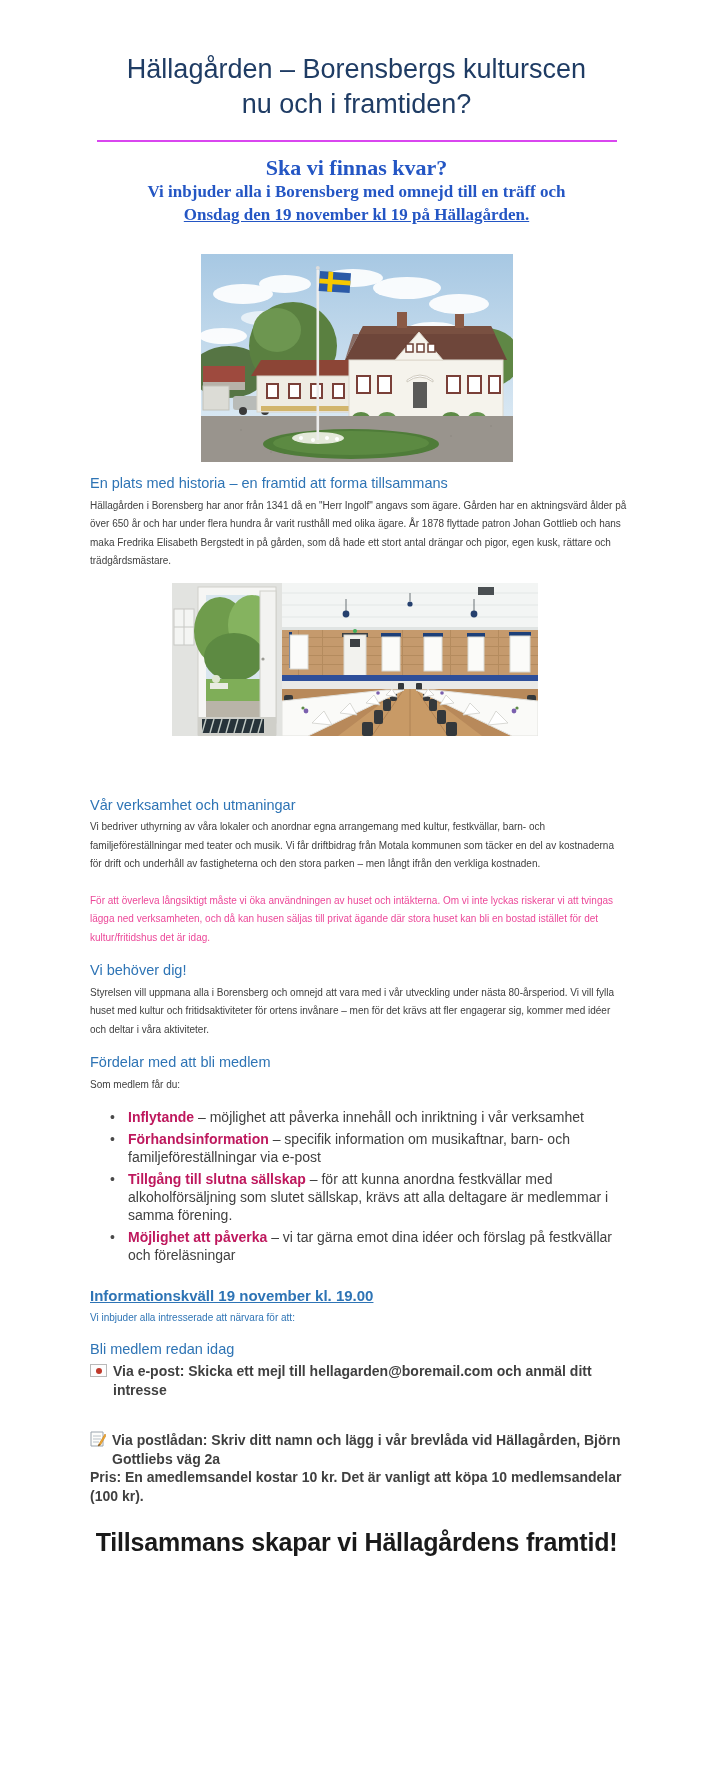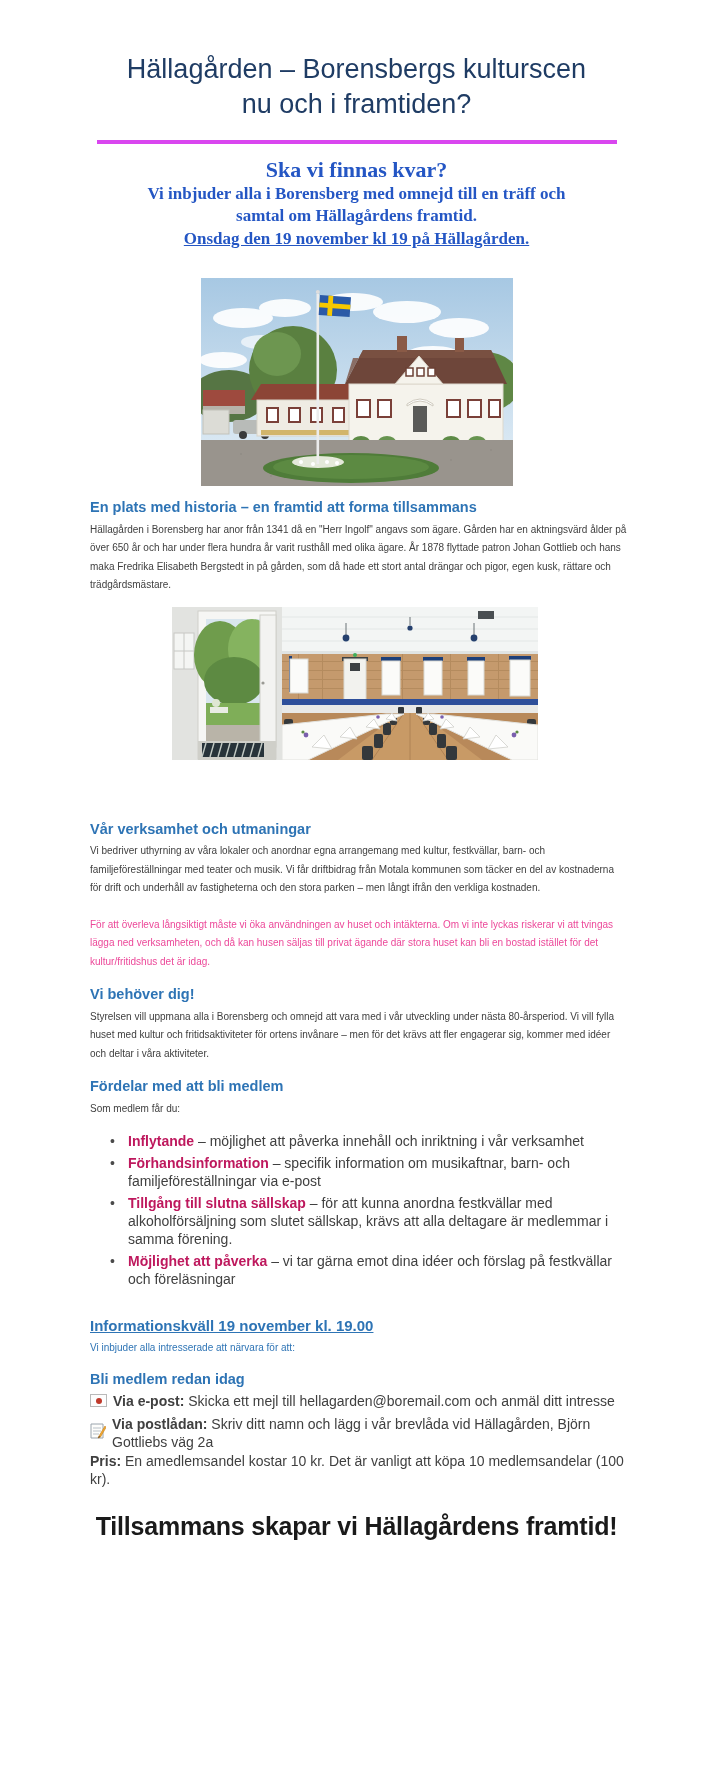--- a/index.html
+++ b/index.html
@@ -10,36 +10,36 @@
     color:#404040;
     position:relative;
   }
   .page { width:713px; height:1769px; background:#fff; }
 
   
   .doc-title {
     margin:52px auto 0; width:520px; text-align:center;
     font-size:27px; line-height:35px; font-weight:400;
     color:#1F3C64; padding-bottom:18px;
-    border-bottom:4px solid #d946ef;
+    border-bottom:2px solid #d946ef;
   }
 
   
   .invite { margin-top:12px; text-align:center; font-family:"Liberation Serif", serif; color:#2456C4; font-weight:bold; }
   .invite-headline { font-size:22px; line-height:27px; }
   .invite-line { font-size:17px; line-height:22px; }
   .invite-date { font-size:17px; line-height:23px; text-decoration:underline; }
 
   
   .photo1-wrap { width:312px; margin:28px auto 0; font-size:0; }
   .photo2-row { margin:12px 0 0 172px; display:flex; font-size:0; }
 
   
   .col { width:538px; margin-left:90px; }
-  .sec-heading { color:#2E74B5; font-weight:bold; font-size:14.5px; line-height:18.5px; }
+  .sec-heading { color:#2E74B5; font-weight:normal; font-size:14.5px; line-height:18.5px; }
   p.body { font-size:10px; line-height:18.5px; }
   p.body.bold { font-weight:normal; color:#ec4899; }
   .gap4  { margin-top:4px; }
   .gap18 { margin-top:18px; }
 
   ul.plain { list-style:none; }
   ul.plain li {
     position:relative; padding-left:38px;
     font-size:14px; line-height:18px; margin-bottom:4px;
   }
@@ -52,21 +52,21 @@
   .blue-text { color:#2E74B5; }
   ul.blue li { color:#2E74B5; }
   ul.blue li::before { color:#4a4a4a; }
 
   .info-heading {
     color:#2E74B5; font-weight:bold; font-size:15px; line-height:19px;
     text-decoration:underline;
   }
 
   .contact-line { font-size:14px; line-height:18.5px; display:flex; align-items:flex-start; }
-  .contact-line .txt { display:inline; }
+  .contact-line .txt { display:inline;font-weight:bold; }
   .ico { display:inline-block; vertical-align:-2px; margin-right:6px; flex:0 0 auto; }
 
   .img-ph {
     width:17px; height:13px; border:1px solid #b9b9b9; background:#fdfdfd;
     position:relative; display:inline-block; margin-top:2px;
   }
   .img-ph .dot {
     position:absolute; left:5px; top:3px; width:6px; height:6px;
     border-radius:50%; background:#c0392b;
   }
@@ -83,21 +83,20 @@
 <div class="page">
 
   <div class="doc-title">
     <div>Hällagården – Borensbergs kulturscen</div>
     <div>nu och i framtiden?</div>
   </div>
 
   <div class="invite">
     <div class="invite-headline">Ska vi finnas kvar?</div>
     <div class="invite-line">Vi inbjuder alla i Borensberg med omnejd till en träff och</div>
-    <div class="invite-line">samtal om Hällagårdens framtid.</div>
     <div class="invite-date">Onsdag den 19 november kl 19 på Hällagården.</div>
   </div>
 
   <div class="photo1-wrap">
     <svg viewBox="0 0 312 208" width="312" height="208">
       <defs>
         <linearGradient id="sky" x1="0" y1="0" x2="0" y2="1">
           <stop offset="0" stop-color="#a7c8e3"></stop>
             <stop offset="1" stop-color="#e6f0f7"></stop>
         </linearGradient>
@@ -357,34 +356,34 @@
     <div class="sec-heading">Fördelar med att bli medlem</div>
     <p class="body gap4">Som medlem får du:</p>
     <ul class="plain" style="margin-top:14px;">
       <li><b>Inflytande</b><span> – möjlighet att påverka innehåll och inriktning i vår verksamhet</span></li>
       <li><b>Förhandsinformation</b><span> – specifik information om musikaftnar, barn- och familjeföreställningar via e-post</span></li>
       <li><b>Tillgång till slutna sällskap</b><span> – för att kunna anordna festkvällar med alkoholförsäljning som slutet sällskap, krävs att alla deltagare är medlemmar i samma förening.</span></li>
       <li><b>Möjlighet att påverka</b><span> – vi tar gärna emot dina idéer och förslag på festkvällar och föreläsningar</span></li>
     </ul>
   </div>
 
-  <div class="col" style="margin-top:28px;">
+  <div class="col" style="margin-top:22px;">
     <div class="info-heading">Informationskväll 19 november kl. 19.00</div>
     <p class="body blue-text gap4">Vi inbjuder alla intresserade att närvara för att:</p>
   </div>
 
   <div class="col" style="margin-top:12px;">
     <div class="sec-heading">Bli medlem redan idag</div>
     <div class="contact-line" style="margin-top:4px;">
       <span class="ico img-ph">
           <span class="dot"></span>
         </span>
       <span class="txt"><b>Via e-post:</b><span> Skicka ett mejl till hellagarden@boremail.com och anmäl ditt intresse</span></span>
     </div>
-    <div class="contact-line" style="margin-top:4px;align-items:center;">
+    <div class="contact-line" style="margin-top:32px;">
       <span class="ico">
         <svg width="16" height="16" viewBox="0 0 16 16">
           <polygon points="1,1 13,1 13,15 1,15" fill="#fdfdfb" stroke="#9aa4ad"></polygon>
           <line x1="3" y1="5" x2="11" y2="5" stroke="#b9c1c8"></line>
           <line x1="3" y1="8" x2="11" y2="8" stroke="#b9c1c8"></line>
           <line x1="3" y1="11" x2="9" y2="11" stroke="#b9c1c8"></line>
           <polygon points="15,3 9,13 8,15 10.5,14 16,4.5" fill="#f0a830" stroke="#c77f1c" stroke-width="0.6"></polygon>
           <polygon points="8,15 9,13 10.5,14" fill="#5a4632"></polygon>
         </svg>
       </span>

